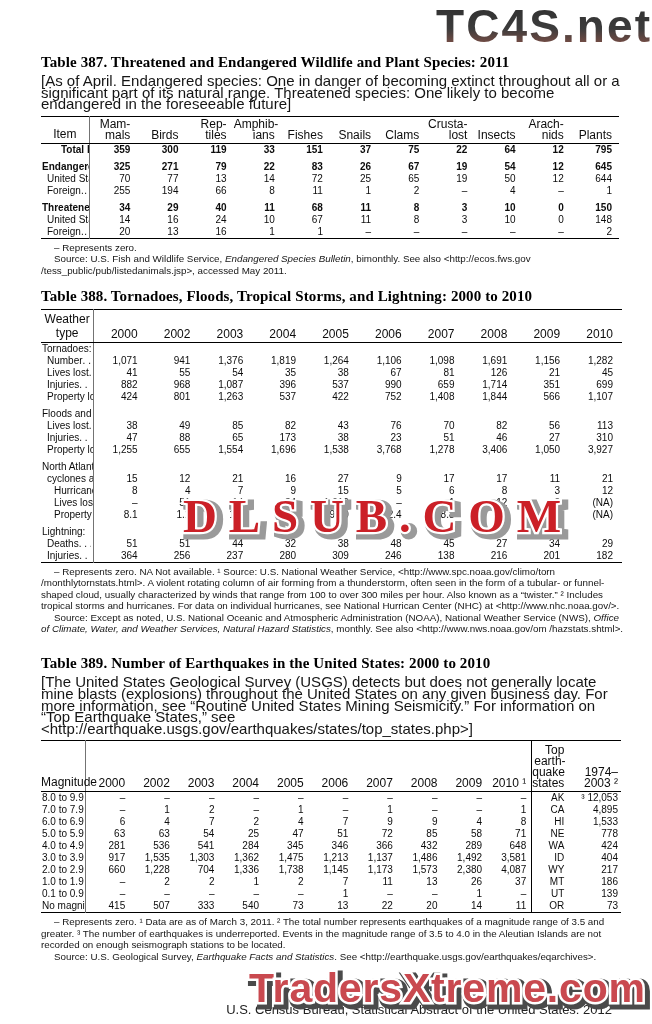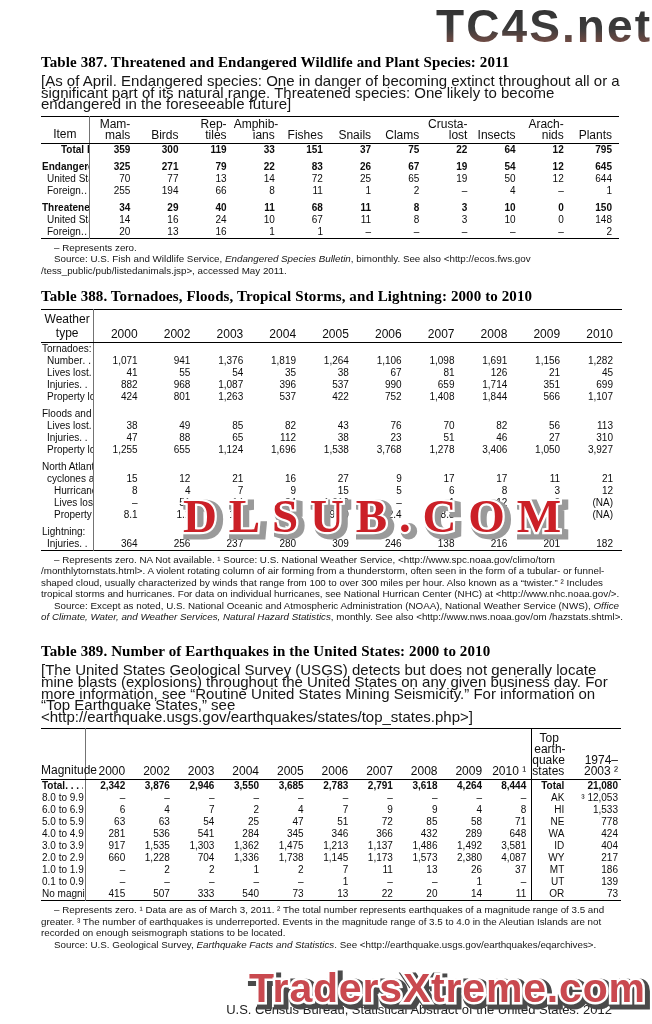--- a/index.html
+++ b/index.html
@@ -15,21 +15,21 @@
              border-top:1px solid #000;border-bottom:1.3px solid #000;}
   #t387{width:578px;} #t388{width:581px;} #t389{width:580px;}
   table.stat th{font-weight:normal;font-size:12px;vertical-align:bottom;padding:2px 0 2px 0;
                 border-bottom:1.5px solid #000;}
   table.stat th div{line-height:11px;text-align:right;}
   th.h-label{text-align:center;vertical-align:middle;}
   th.h-num div, th.h-extra div{padding-right:0;}
   #t387 .h-num div{padding-right:7px;} #t388 .h-num div{padding-right:9px;} #t389 .h-num div{padding-right:5px;}
   #t389 th{height:46px;}
   #t389 .h-extra.e0 div{padding-right:12px;}
-  #t389 .h-extra.e0 div:first-child{text-align:center;padding-left:2px;}
+  #t389 .h-extra.e0 div:first-child{text-align:right;padding-left:2px;}
   #t389 .h-extra.e1 div{padding-right:3px;}
 
   .lblcell,.h-label{border-right:1px solid #737373;}
   #t389 .e0{border-left:1px solid #000;}
 
   table.stat td{height:12px;line-height:12px;padding:0;vertical-align:bottom;}
   tr.gap td{padding-top:5px;}
   tr.bold td{font-weight:bold;}
   td.num{text-align:right;}
   #t387 td.num{padding-right:7px;} #t388 td.num{padding-right:9px;} #t389 td.num{padding-right:5px;}
@@ -455,38 +455,38 @@
             <tr>
               <td class="lblcell">
                 <div class="lbl ind1">
                   <span class="txt">Injuries</span>
                   <span class="leader"></span>
                 </div>
               </td>
               <td class="num">47</td>
               <td class="num">88</td>
               <td class="num">65</td>
-              <td class="num">112</td>
+              <td class="num">173</td>
               <td class="num">38</td>
               <td class="num">23</td>
               <td class="num">51</td>
               <td class="num">46</td>
               <td class="num">27</td>
               <td class="num">310</td>
             </tr>
             <tr>
               <td class="lblcell">
                 <div class="lbl ind1">
                   <span class="txt">Property loss (mil. dol.)</span>
                   <span class="leader"></span>
                 </div>
               </td>
               <td class="num">1,255</td>
               <td class="num">655</td>
-              <td class="num">1,124</td>
+              <td class="num">1,554</td>
               <td class="num">1,696</td>
               <td class="num">1,538</td>
               <td class="num">3,768</td>
               <td class="num">1,278</td>
               <td class="num">3,406</td>
               <td class="num">1,050</td>
               <td class="num">3,927</td>
             </tr>
             <tr class="gap">
               <td class="lblcell">
@@ -590,20 +590,38 @@
               <td class="num"></td>
               <td class="num"></td>
               <td class="num"></td>
               <td class="num"></td>
               <td class="num"></td>
               <td class="num"></td>
             </tr>
             <tr>
               <td class="lblcell">
                 <div class="lbl ind1">
+                  <span class="txt">Deaths</span>
+                  <span class="leader"></span>
+                </div>
+              </td>
+              <td class="num">51</td>
+              <td class="num">51</td>
+              <td class="num">44</td>
+              <td class="num">32</td>
+              <td class="num">38</td>
+              <td class="num">48</td>
+              <td class="num">45</td>
+              <td class="num">27</td>
+              <td class="num">34</td>
+              <td class="num">29</td>
+            </tr>
+            <tr>
+              <td class="lblcell">
+                <div class="lbl ind1">
                   <span class="txt">Injuries</span>
                   <span class="leader"></span>
                 </div>
               </td>
               <td class="num">364</td>
               <td class="num">256</td>
               <td class="num">237</td>
               <td class="num">280</td>
               <td class="num">309</td>
               <td class="num">246</td>
@@ -677,59 +695,59 @@
                 <div>quake</div>
                 <div>states</div>
               </th>
               <th class="h-extra e1">
                 <div>1974–</div>
                 <div>2003 ²</div>
               </th>
             </tr>
           </thead>
           <tbody>
-            <tr class="bold">
-              <td class="lblcell">
-                <div class="lbl ind0">
-                  <span class="txt">Total</span>
-                  <span class="leader"></span>
-                </div>
-              </td>
-              <td class="num">2,342</td>
-              <td class="num">3,876</td>
-              <td class="num">2,946</td>
-              <td class="num">3,550</td>
-              <td class="num">3,685</td>
-              <td class="num">2,783</td>
-              <td class="num">2,791</td>
-              <td class="num">3,618</td>
-              <td class="num">4,264</td>
-              <td class="num">8,444</td>
-              <td class="num e0">Total</td>
-              <td class="num e1">21,080</td>
-            </tr>
             <tr>
               <td class="lblcell">
                 <div class="lbl ind0">
                   <span class="txt">8.0 to 9.9</span>
                   <span class="leader"></span>
                 </div>
               </td>
               <td class="num">–</td>
               <td class="num">–</td>
               <td class="num">–</td>
               <td class="num">–</td>
               <td class="num">–</td>
               <td class="num">–</td>
               <td class="num">–</td>
               <td class="num">–</td>
               <td class="num">–</td>
               <td class="num">–</td>
               <td class="num e0">AK</td>
               <td class="num e1">³ 12,053</td>
+            </tr>
+            <tr>
+              <td class="lblcell">
+                <div class="lbl ind0">
+                  <span class="txt">7.0 to 7.9</span>
+                  <span class="leader"></span>
+                </div>
+              </td>
+              <td class="num">–</td>
+              <td class="num">1</td>
+              <td class="num">2</td>
+              <td class="num">–</td>
+              <td class="num">1</td>
+              <td class="num">–</td>
+              <td class="num">1</td>
+              <td class="num">–</td>
+              <td class="num">–</td>
+              <td class="num">1</td>
+              <td class="num e0">CA</td>
+              <td class="num e1">4,895</td>
             </tr>
             <tr>
               <td class="lblcell">
                 <div class="lbl ind0">
                   <span class="txt">6.0 to 6.9</span>
                   <span class="leader"></span>
                 </div>
               </td>
               <td class="num">6</td>
               <td class="num">4</td>

